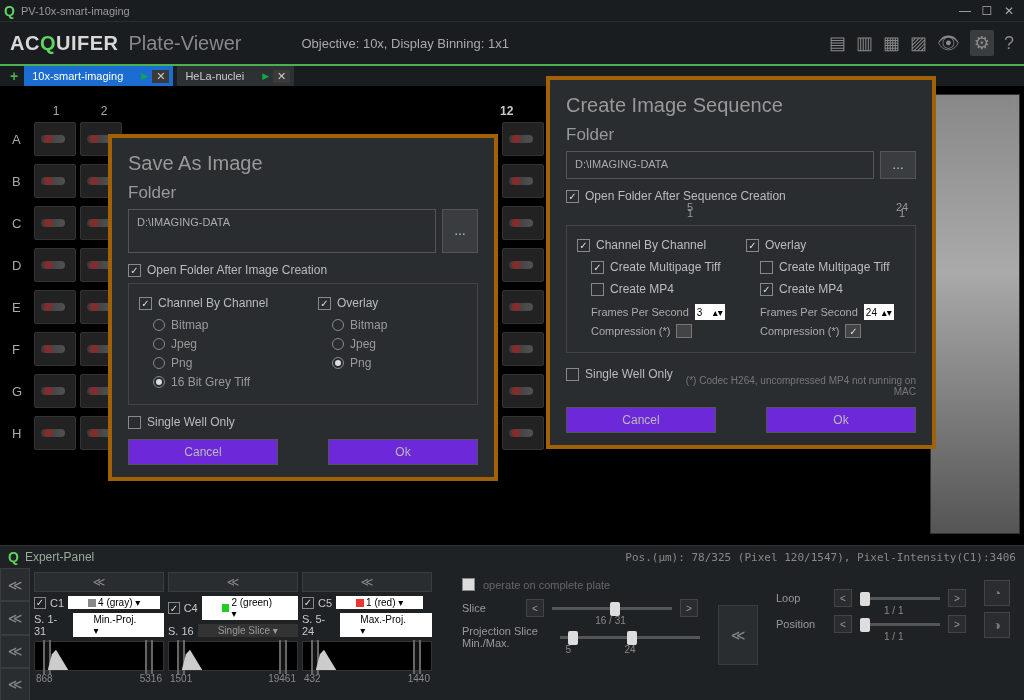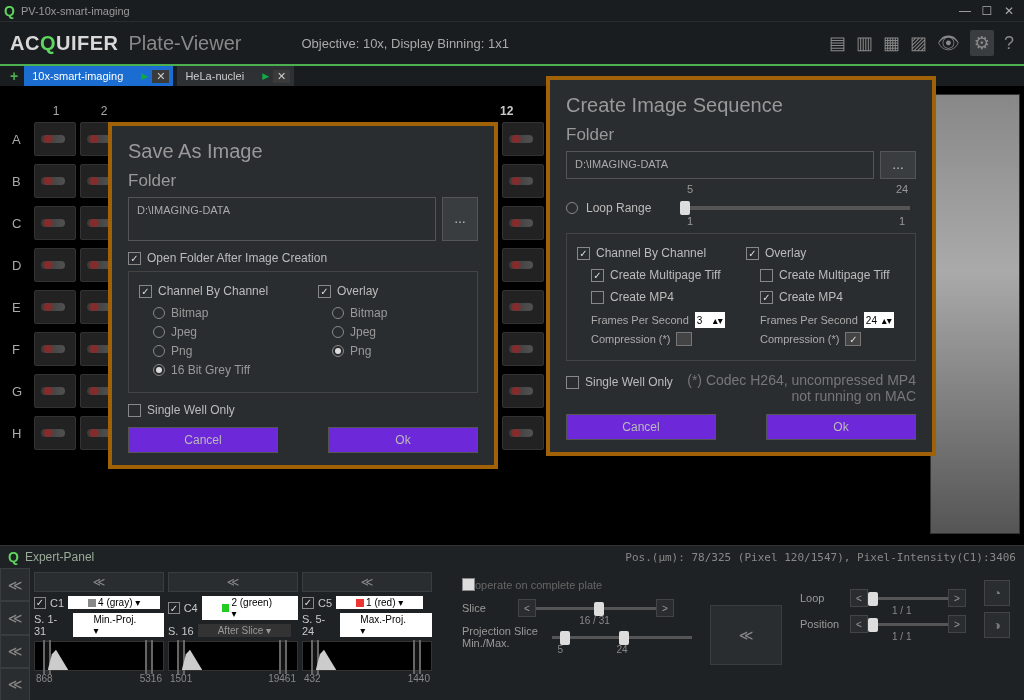--- a/index.html
+++ b/index.html
@@ -69,21 +69,21 @@
 
   
   .range-row { display:flex; align-items:center; gap:8px; margin:6px 0; color:#bbb; }
   .slider { flex:1; height: 4px; background:#555; position:relative; margin: 0 6px; }
   .thumb { position:absolute; top:-5px; width:10px; height:14px; background:#ddd; border-radius:2px; }
   .numlabel { width:28px; text-align:center; font-size:11px; color:#999; }
   .fps-row { display:flex; align-items:center; gap:6px; margin:4px 0 4px 14px; font-size:11px; color:#aaa; }
   .spin { width:30px; height:16px; background:#fff; color:#000; font-size:10px; display:flex; align-items:center; justify-content:space-between; padding:0 2px; }
   .comp-box { width:16px; height:14px; border:1px solid #777; background:#444; display:inline-flex; align-items:center; justify-content:center; font-size:10px; }
   .comp-box.on::after { content:"✓"; color:#ddd; }
-  .footnote { font-size:14px; color:#777; text-align:right; margin-top:1px; }
+  .footnote { font-size:10px; color:#777; text-align:right; margin-top:12px; }
 
   
   .expert { position:absolute; left:0; right:0; bottom:0; height:155px; background:#1f2224; border-top:1px solid #333; }
   .expert-hdr { height:22px; display:flex; align-items:center; padding:0 8px; color:#9a9; }
   .expert-hdr .q-icon { color:#5fd65f; font-weight:bold; margin-right:6px; font-size:14px; }
   .expert-hdr .status { margin-left:auto; font-family: monospace; font-size:11px; color:#888; }
   .expert-body { display:flex; height:133px; }
   .arrow-col { width:30px; display:flex; flex-direction:column; }
   .arrow-btn { flex:1; background:#2a2d2f; border:1px solid #3a3d3f; color:#888; display:flex; align-items:center; justify-content:center; font-size:14px; }
   .ch-strip { display:flex; gap:4px; padding:4px; }
@@ -95,21 +95,21 @@
   .combo.dark { background:#333; color:#999; }
   .sw { width:8px; height:8px; display:inline-block; }
   .sw.gray{background:#888;} .sw.green{background:#2c2;} .sw.red{background:#e33;}
   .hist { height:30px; background:#000; border:1px solid #333; margin:2px 0; position:relative; }
   .hist::after { content:""; position:absolute; left:10%; bottom:0; width:16%; height:80%; background:#ccc; clip-path: polygon(0 100%, 20% 30%, 40% 10%, 60% 40%, 100% 100%); }
   .hist-thumb {position:absolute; top:-2px; width:8px; height:34px; border-left:2px solid #666; border-right:2px solid #666; background: rgba(100,100,100,0.18);}
   .hval { display:flex; justify-content:space-between; font-size:10px; color:#888; padding: 0 2px; }
 
   .right-controls { margin-left:20px; padding:6px; flex:1; display:flex; gap:18px; }
   .rc-col { display:flex; flex-direction:column; gap:8px; }
-  .rc-row { display:flex; align-items:center; gap:0; font-size:11px; color:#999; }
+  .rc-row { display:flex; align-items:center; gap:8px; font-size:11px; color:#999; }
   .step-btn { width:18px; height:18px; background:#2a2d2f; border:1px solid #444; color:#999; display:flex; align-items:center; justify-content:center; font-size:10px; }
   .mini-slider { width:120px; height:3px; background:#555; position:relative; }
   .mini-slider .thumb { top:-5px; }
   .lbl-below { position:absolute; top:8px; font-size:10px; color:#888; }
 
   .far-right { display:flex; flex-direction:column; gap:6px; margin-left:auto; padding:6px 8px 0 0;}
   .eye-btn { width:26px; height:26px; background:#2a2d2f; border:1px solid #444; color:#777; display:flex; align-items:center; justify-content:center; font-size:14px; }
 </style>
 </head>
 <body>
@@ -231,21 +231,21 @@
         <div class="row">
           <div class="well"></div>
         </div>
       </div>
   </div>
 
   <div class="preview">
     <span class="ft">fit</span>
   </div>
 
-  <div class="dialog" style="left:108px; top:36px; width:390px;">
+  <div class="dialog" style="left:108px; top:48px; width:390px;">
     <h2>Save As Image</h2>
     <h3>Folder</h3>
     <div class="folder-row">
       <div class="folder-input">D:\IMAGING-DATA</div>
       <div class="browse-btn">…</div>
     </div>
     <div class="chk">
         <span class="chkbox on"></span>
         <span>Open Folder After Image Creation</span>
       </div>
@@ -301,32 +301,29 @@
     </div>
   </div>
 
   <div class="dialog" style="left:546px; top:-10px; width:390px;">
     <h2>Create Image Sequence</h2>
     <h3>Folder</h3>
     <div class="folder-row">
       <div class="folder-input" style="height:28px">D:\IMAGING-DATA</div>
       <div class="browse-btn">…</div>
     </div>
+    <div class="chk">
+        <span class="chkbox on"></span>
+        <span>Open Folder After Sequence Creation</span>
+      </div>
 
     <div style="display:flex; margin-left:110px; margin-top:-6px; gap:0;">
       <span class="numlabel">5</span>
       <span style="flex:1"></span>
       <span class="numlabel">24</span>
-    </div>
-    <div class="range-row">
-      <span class="radio"></span>
-      <span style="width:80px">Loop Range</span>
-      <div class="slider">
-          <span class="thumb" style="left:0%"></span>
-        </div>
     </div>
     <div style="display:flex; margin-left:110px; margin-top:-6px;">
       <span class="numlabel">1</span>
       <span style="flex:1"></span>
       <span class="numlabel">1</span>
     </div>
 
     <div class="fmt-group" style="gap:10px">
       <div class="fmt-col">
         <div class="chk">
@@ -430,21 +427,21 @@
         </div>
         <div class="ch-col">
           <div class="arrow-btn">≪</div>
           <div class="ch-row">
             <span class="chkbox on"></span>
             <span>C4</span>
             <span class="combo"><span class="sw green"></span>2 (green) ▾</span>
           </div>
           <div class="ch-row">
             <span>S. 16</span>
-            <span class="combo dark">After Slice ▾</span>
+            <span class="combo dark">Single Slice ▾</span>
           </div>
           <div class="hist">
             <span class="hist-thumb" style="left:6%"></span>
             <span class="hist-thumb" style="left:86%"></span>
           </div>
           <div class="hval">
             <span>1501</span>
             <span>19461</span>
           </div>
         </div>

